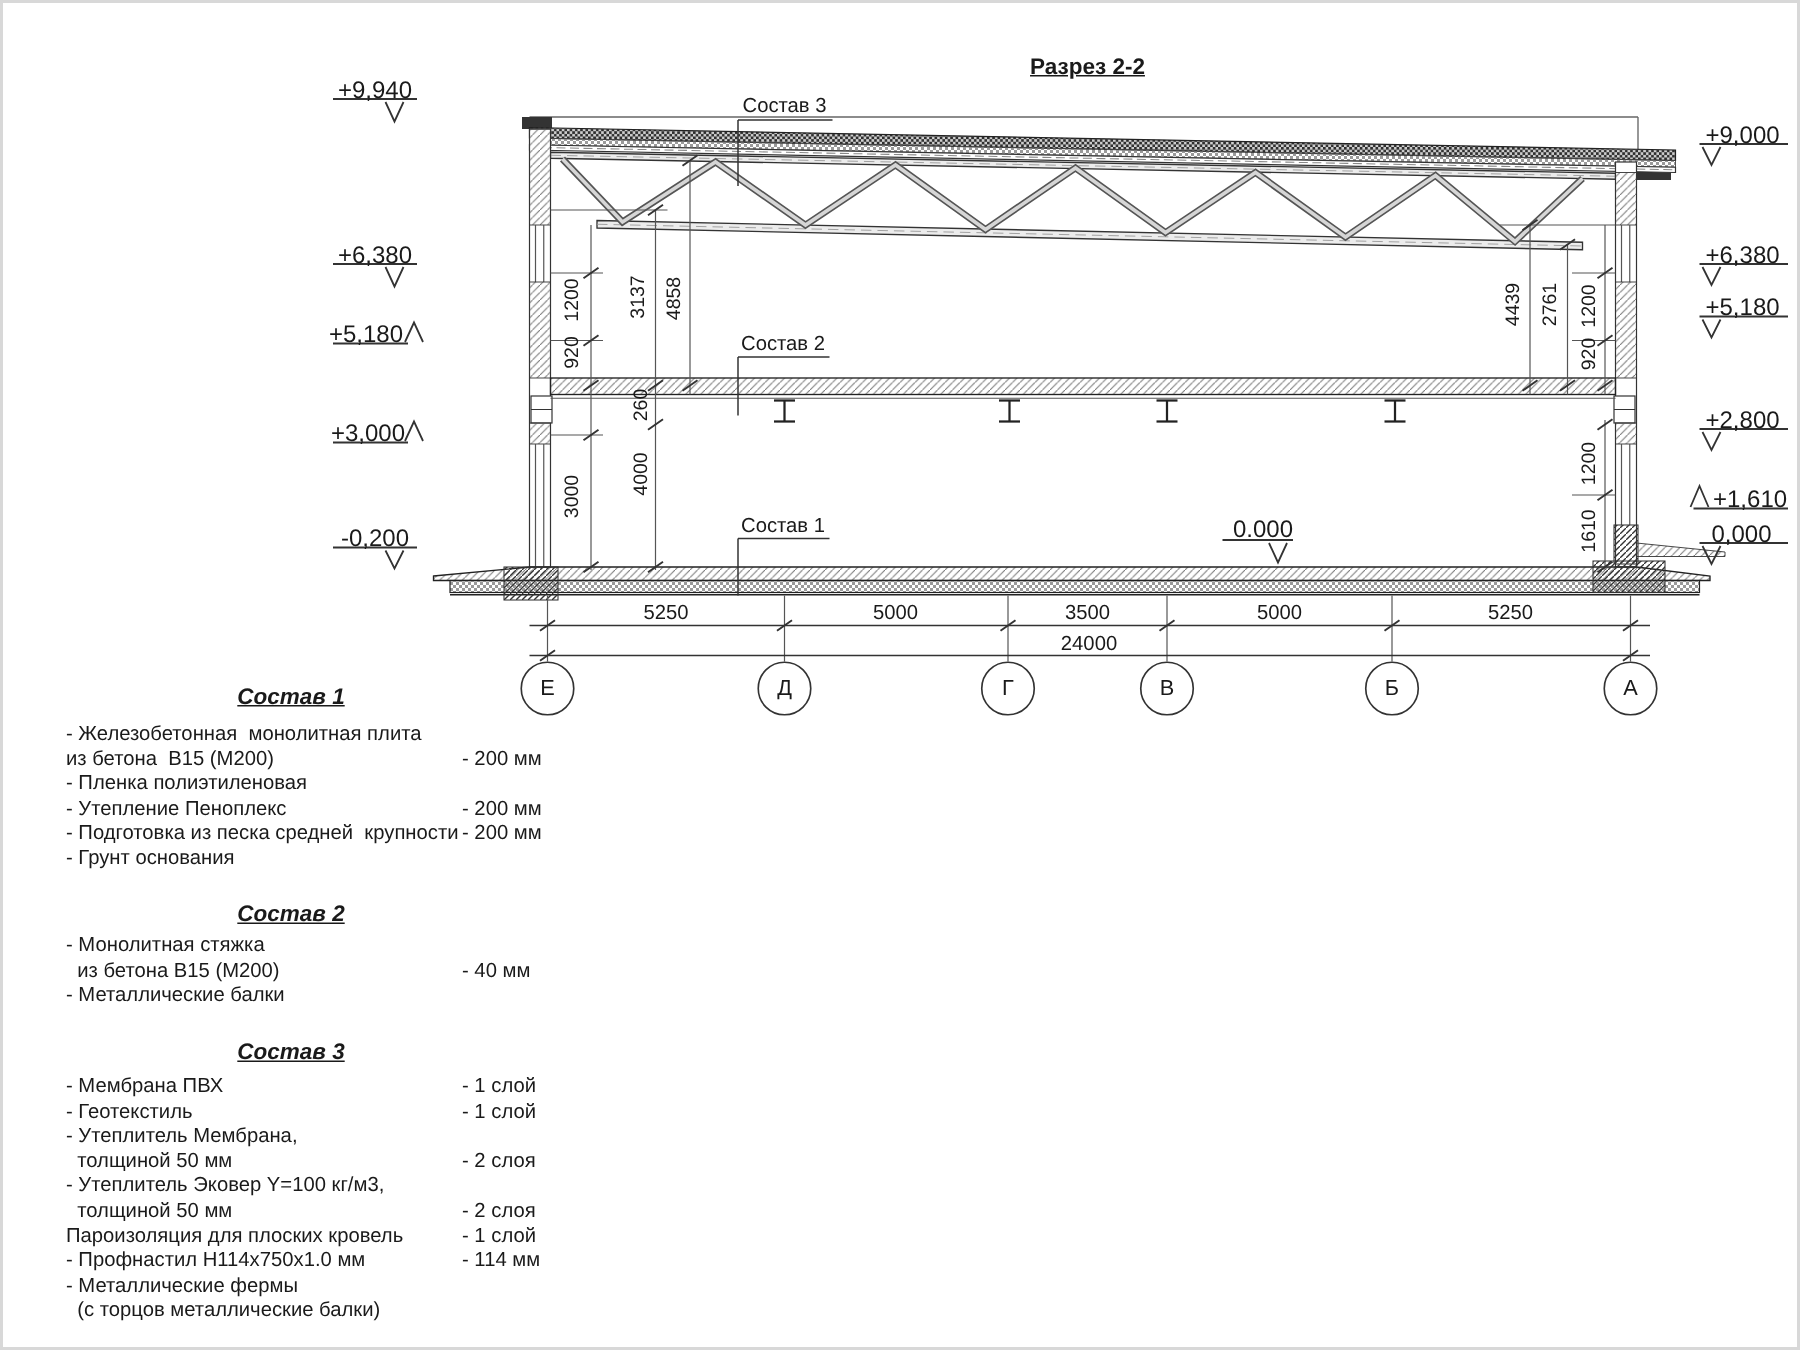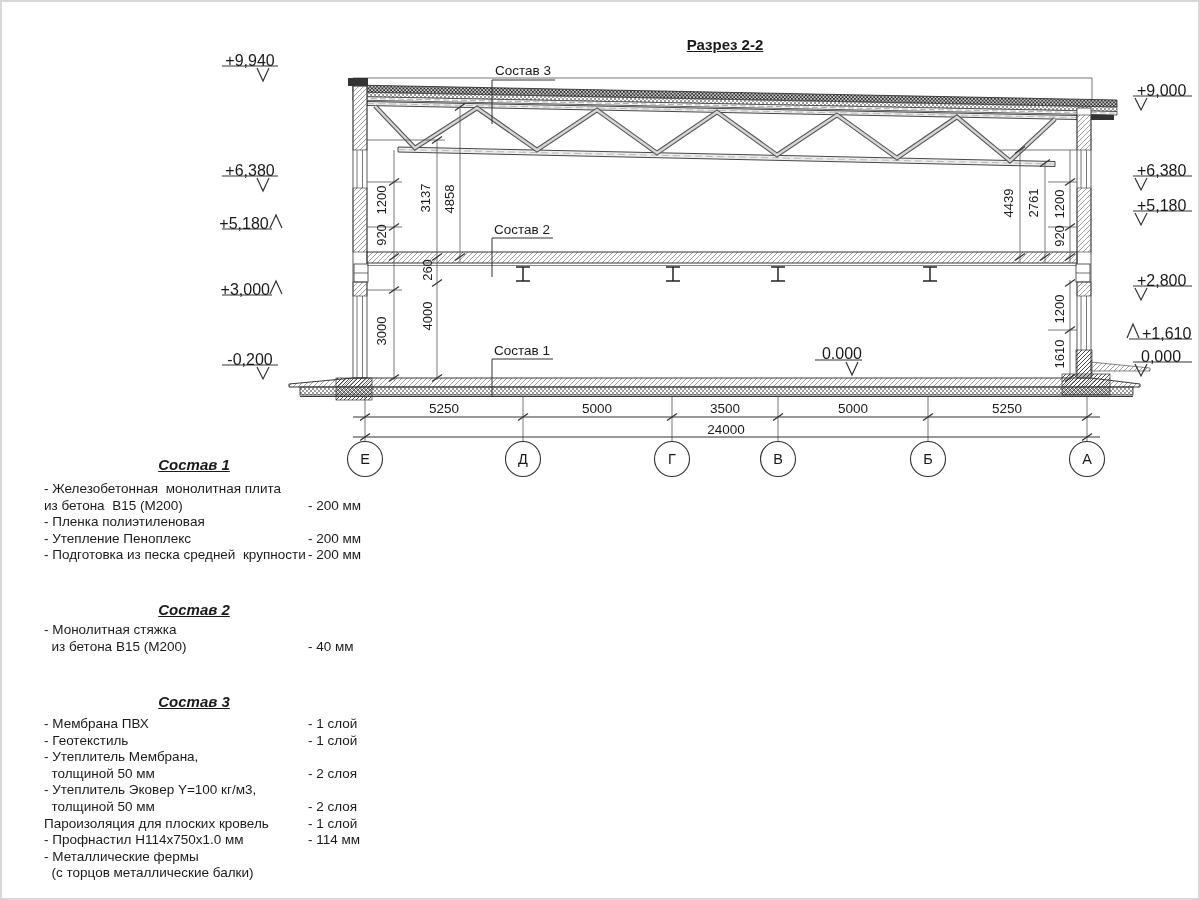--- a/index.html
+++ b/index.html
@@ -263,26 +263,28 @@
   <div class="axisletter" style="left:928px;top:459px">Б</div>
   <div class="axisletter" style="left:1087px;top:459px">А</div>
 
   <div class="spec-header" style="top:456px"><span>Состав 1</span></div>
   <div class="spec-items" style="top:481px">
     <div class="srow"><span>- Железобетонная  монолитная плита</span><span class="val"></span></div>
     <div class="srow"><span>из бетона  В15 (М200)</span><span class="val">- 200 мм</span></div>
     <div class="srow"><span>- Пленка полиэтиленовая</span><span class="val"></span></div>
     <div class="srow"><span>- Утепление Пеноплекс</span><span class="val">- 200 мм</span></div>
     <div class="srow"><span>- Подготовка из песка средней  крупности</span><span class="val">- 200 мм</span></div>
+    <div class="srow"><span>- Грунт основания</span><span class="val"></span></div>
   </div>
 
   <div class="spec-header" style="top:601px"><span>Состав 2</span></div>
   <div class="spec-items" style="top:622px">
     <div class="srow"><span>- Монолитная стяжка</span><span class="val"></span></div>
     <div class="srow"><span>  из бетона В15 (М200)</span><span class="val">- 40 мм</span></div>
+    <div class="srow"><span>- Металлические балки</span><span class="val"></span></div>
   </div>
 
   <div class="spec-header" style="top:693px"><span>Состав 3</span></div>
   <div class="spec-items" style="top:716px">
     <div class="srow"><span>- Мембрана ПВХ</span><span class="val">- 1 слой</span></div>
     <div class="srow"><span>- Геотекстиль</span><span class="val">- 1 слой</span></div>
     <div class="srow"><span>- Утеплитель Мембрана,</span><span class="val"></span></div>
     <div class="srow"><span>  толщиной 50 мм</span><span class="val">- 2 слоя</span></div>
     <div class="srow"><span>- Утеплитель Эковер Y=100 кг/м3,</span><span class="val"></span></div>
     <div class="srow"><span>  толщиной 50 мм</span><span class="val">- 2 слоя</span></div>

